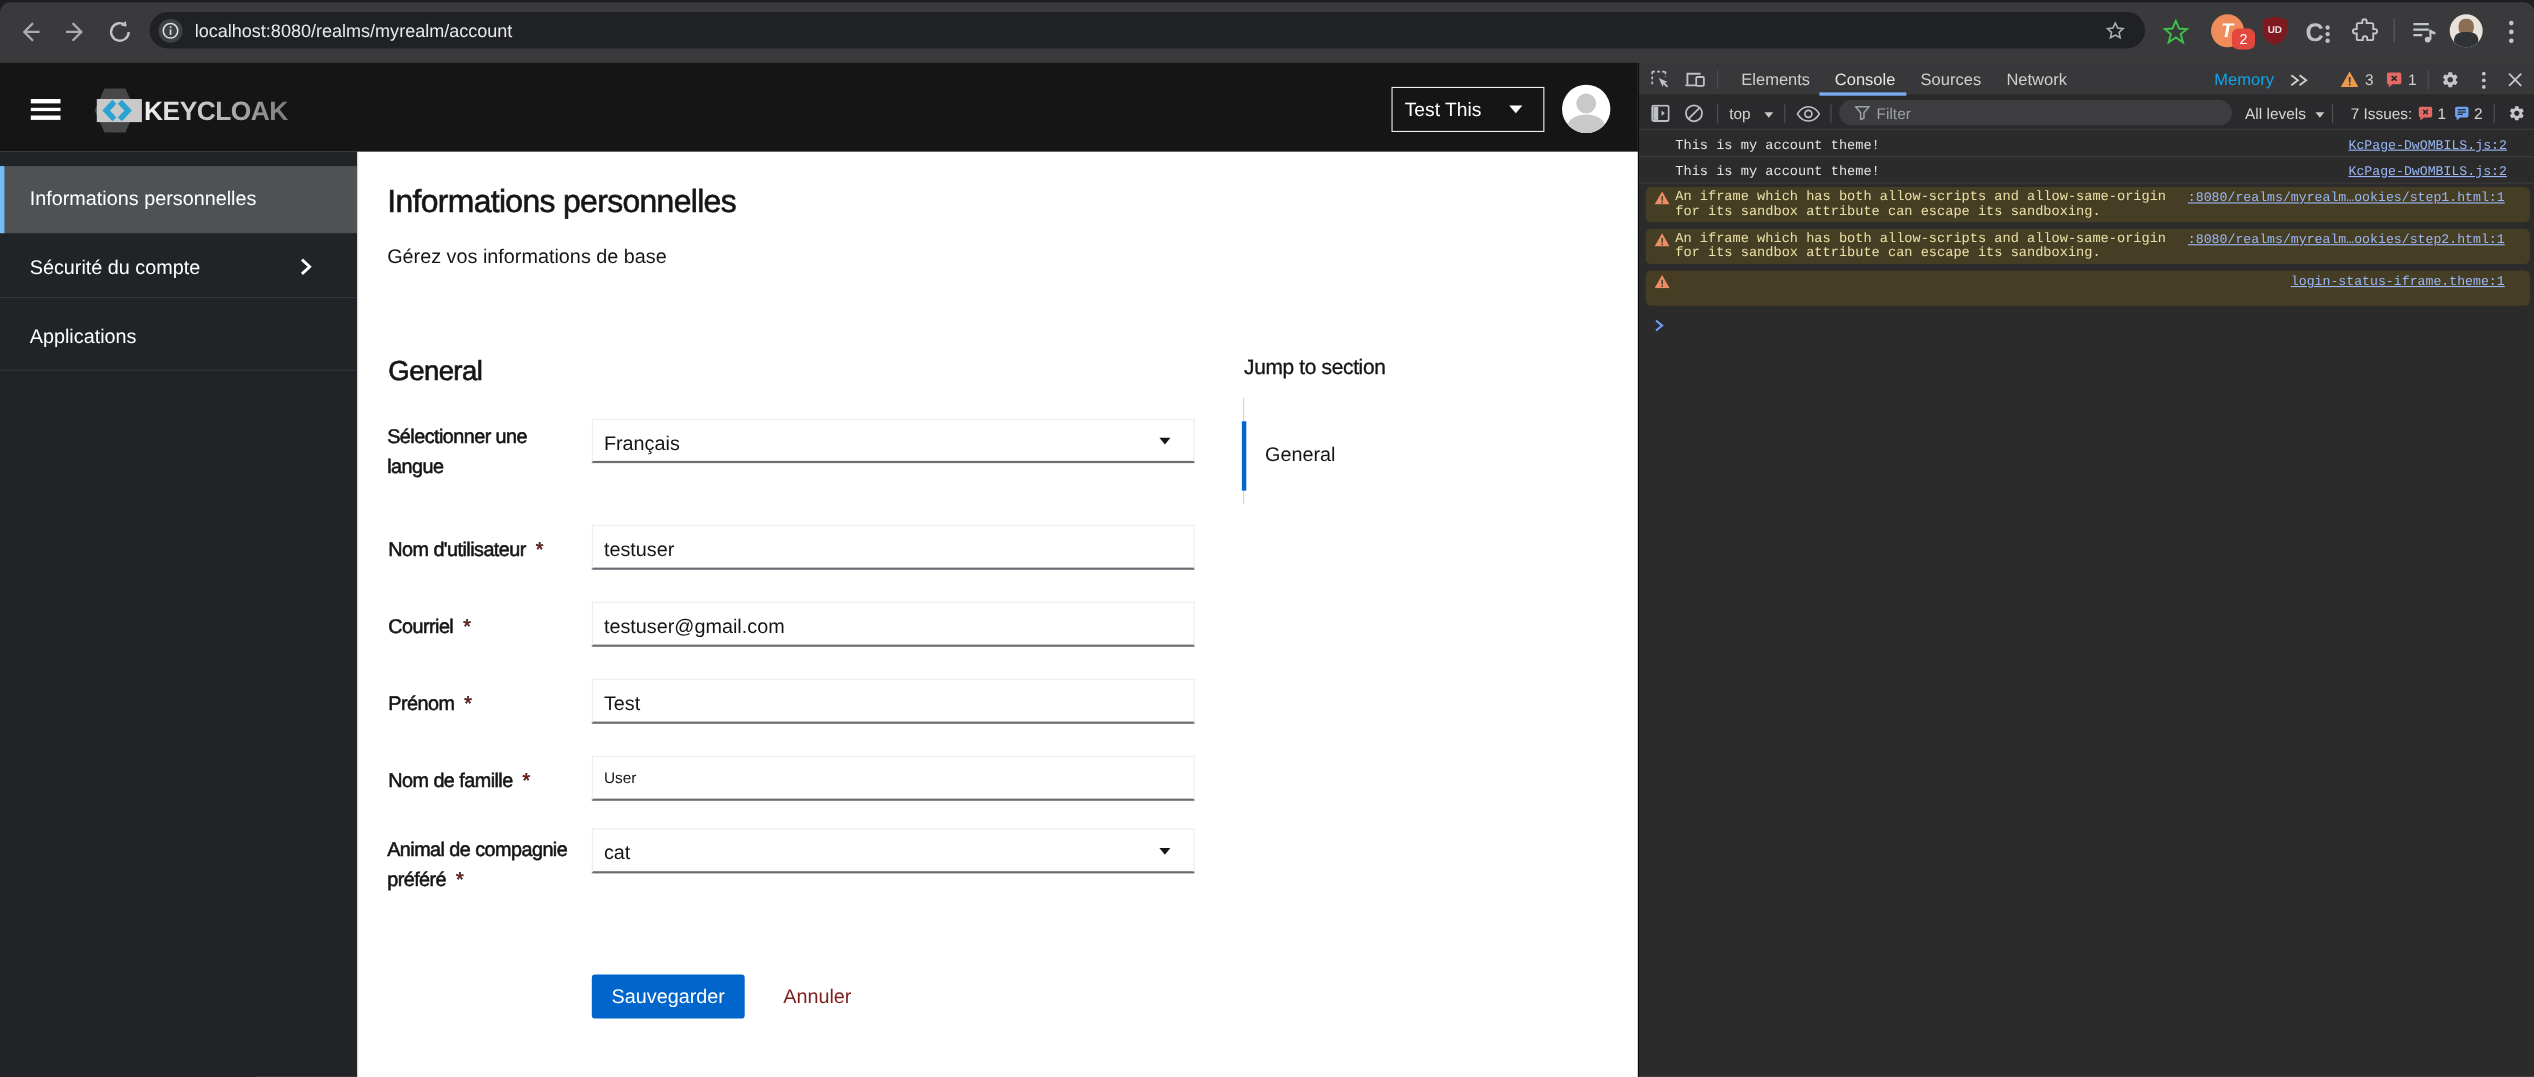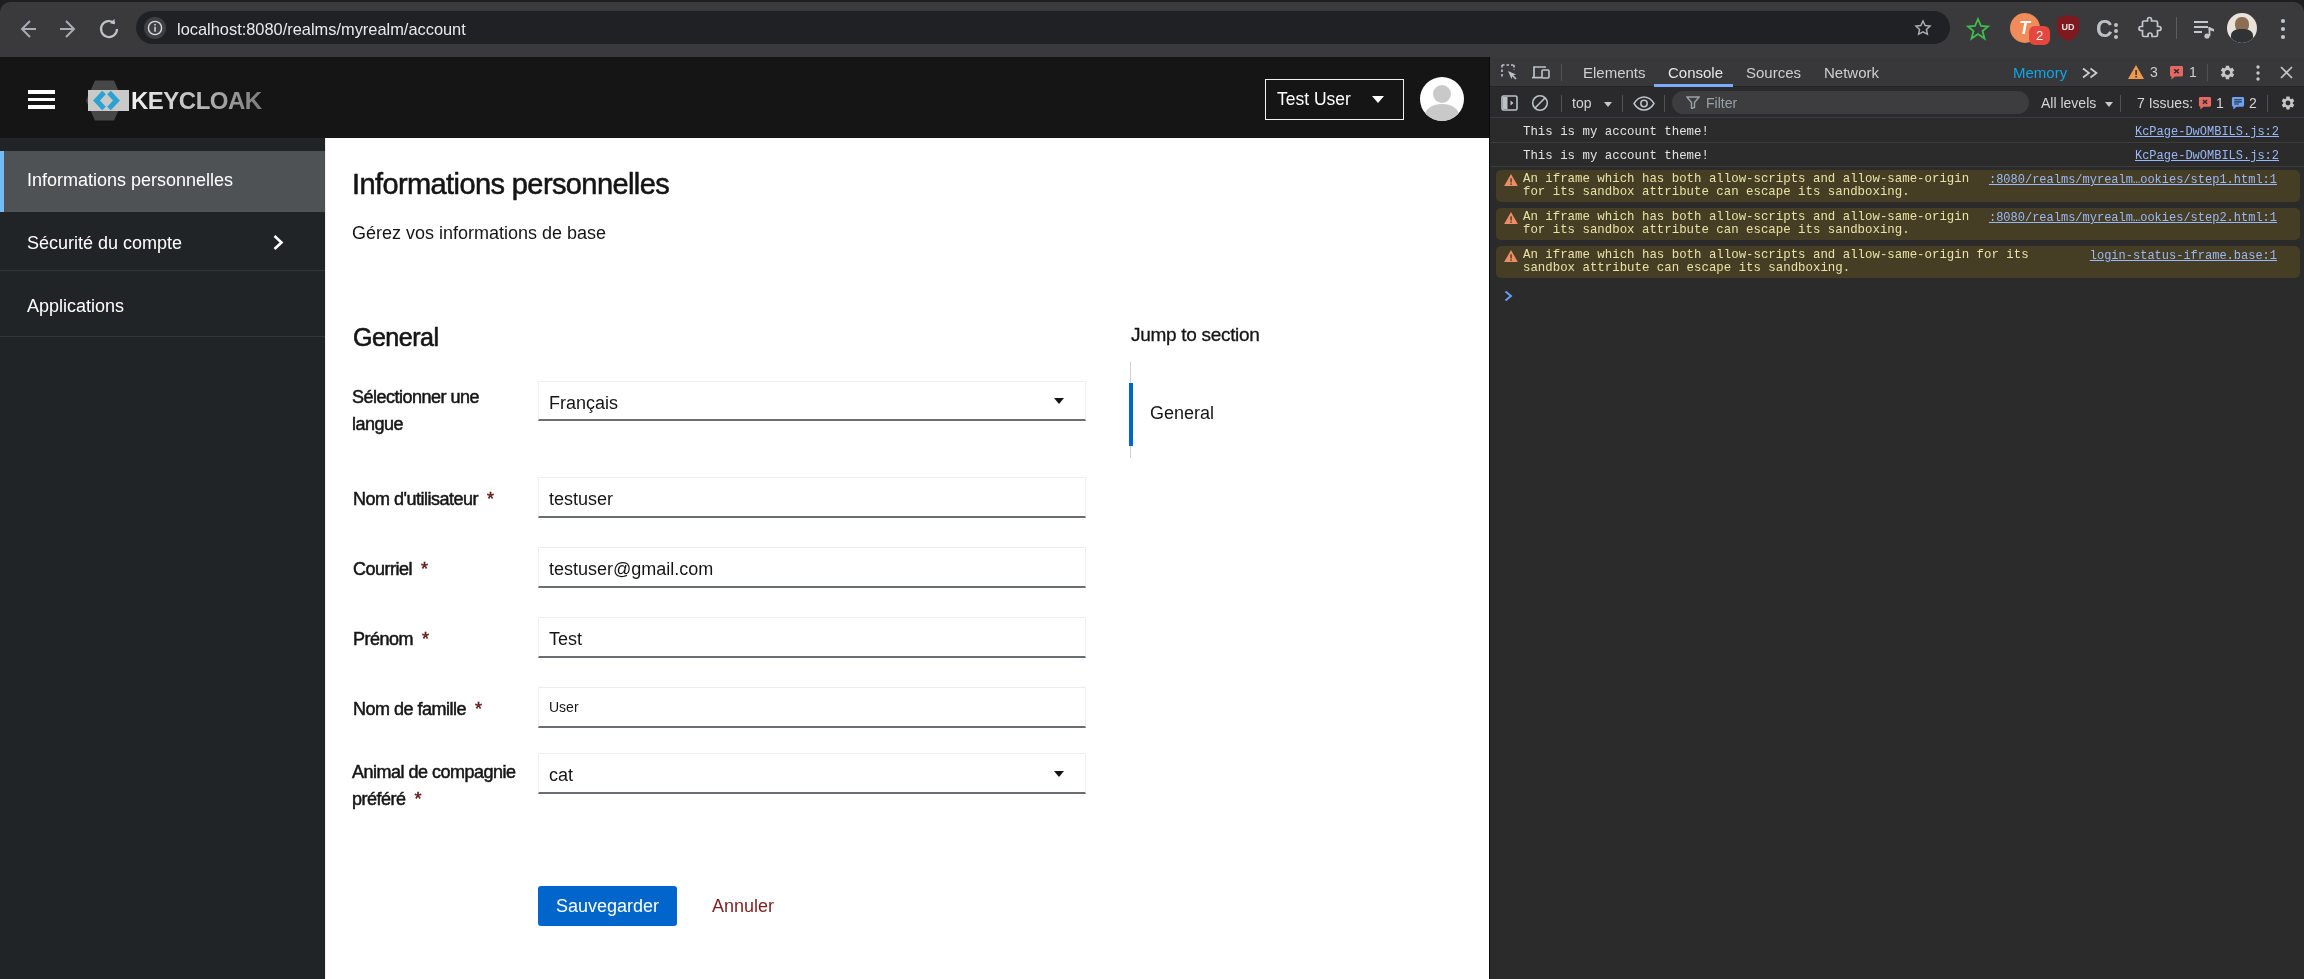--- a/index.html
+++ b/index.html
@@ -101,21 +101,21 @@
         </linearGradient>
       </defs>
       <polygon points="11,2.5 30,2.5 39,22.5 30,42.5 11,42.5 2,22.5" fill="#474747"></polygon>
       <rect x="4" y="12" width="41" height="21" fill="#c9c9c9"></rect>
       <path d="M20 14.5 L12.5 22.5 L20 30.5" stroke="#2aa3d2" stroke-width="5" fill="none"></path>
       <path d="M25 14.5 L32.5 22.5 L25 30.5" stroke="#2aa3d2" stroke-width="5" fill="none"></path>
       <text x="47" y="31" font-size="24" font-weight="bold" fill="url(#kctxt)" letter-spacing="-0.5" font-family="Liberation Sans">KEYCLOAK</text>
     </svg>
 
     <div class="abs" style="left:1265px;top:22px;width:139px;height:41px;border:1px solid #f0f0f0;color:#fff;"></div>
-    <div class="abs" style="left:1277px;top:32px;font-size:17.5px;color:#fff;">Test User</div>
+    <div class="abs" style="left:1277px;top:32px;font-size:17.5px;color:#fff;">Test This</div>
     <div class="abs" style="left:1372px;top:39px;width:0;height:0;border-left:6px solid transparent;border-right:6px solid transparent;border-top:7px solid #fff;"></div>
 
     <div class="abs" style="left:1420px;top:20px;width:44px;height:44px;border-radius:50%;background:#fff;overflow:hidden;">
       <div class="abs" style="left:13px;top:8px;width:18px;height:18px;border-radius:50%;background:#c9c9c9;"></div>
       <div class="abs" style="left:5px;top:27px;width:34px;height:22px;border-radius:50% 50% 0 0;background:#c9c9c9;"></div>
     </div>
   </div>
 
   <div class="abs" id="sidebar" style="left:0;top:138px;width:325px;height:841px;background:#212427;">
     <div class="abs" style="left:0;top:13px;width:325px;height:61px;background:#4f5255;border-left:4px solid #73bcf7;"></div>
@@ -289,21 +289,20 @@
     </svg>
     <div class="abs mono" style="left:33px;top:154px;font-size:12.4px;color:#e8e2a6;line-height:13px;">An iframe which has both allow-scripts and allow-same-origin<br>for its sandbox attribute can escape its sandboxing.</div>
     <div class="abs mono" style="right:27px;top:154px;font-size:12px;color:#9ab8f8;text-decoration:underline;">:8080/realms/myrealm…ookies/step2.html:1</div>
 
     <div class="abs" style="left:6px;top:189px;width:804px;height:32px;background:#453d24;border-radius:5px;"></div>
     <svg class="abs" style="left:14px;top:193px;" width="14" height="12" viewBox="0 0 16 14">
       <path d="M8 0 L16 14 L0 14 Z" fill="#ed8d66"></path>
       <rect x="7.3" y="5" width="1.6" height="5" fill="#453d24"></rect>
       <rect x="7.3" y="11" width="1.6" height="1.7" fill="#453d24"></rect>
     </svg>
-    <div class="abs mono" style="left:33px;top:192px;font-size:12.4px;color:#e8e2a6;line-height:13px;">An iframe which has both allow-scripts and allow-same-origin for its<br>sandbox attribute can escape its sandboxing.</div>
-    <div class="abs mono" style="right:27px;top:192px;font-size:12px;color:#9ab8f8;text-decoration:underline;">login-status-iframe.base:1</div>
+    <div class="abs mono" style="right:27px;top:192px;font-size:12px;color:#9ab8f8;text-decoration:underline;">login-status-iframe.theme:1</div>
 
     <svg class="abs" style="left:14px;top:233px;" width="9" height="12" viewBox="0 0 9 12">
       <path d="M1.5 1.5 L7 6 L1.5 10.5" stroke="#6d9ef5" stroke-width="1.9" fill="none"></path>
     </svg>
   </div>
 
 </div>
 
 </body></html>

